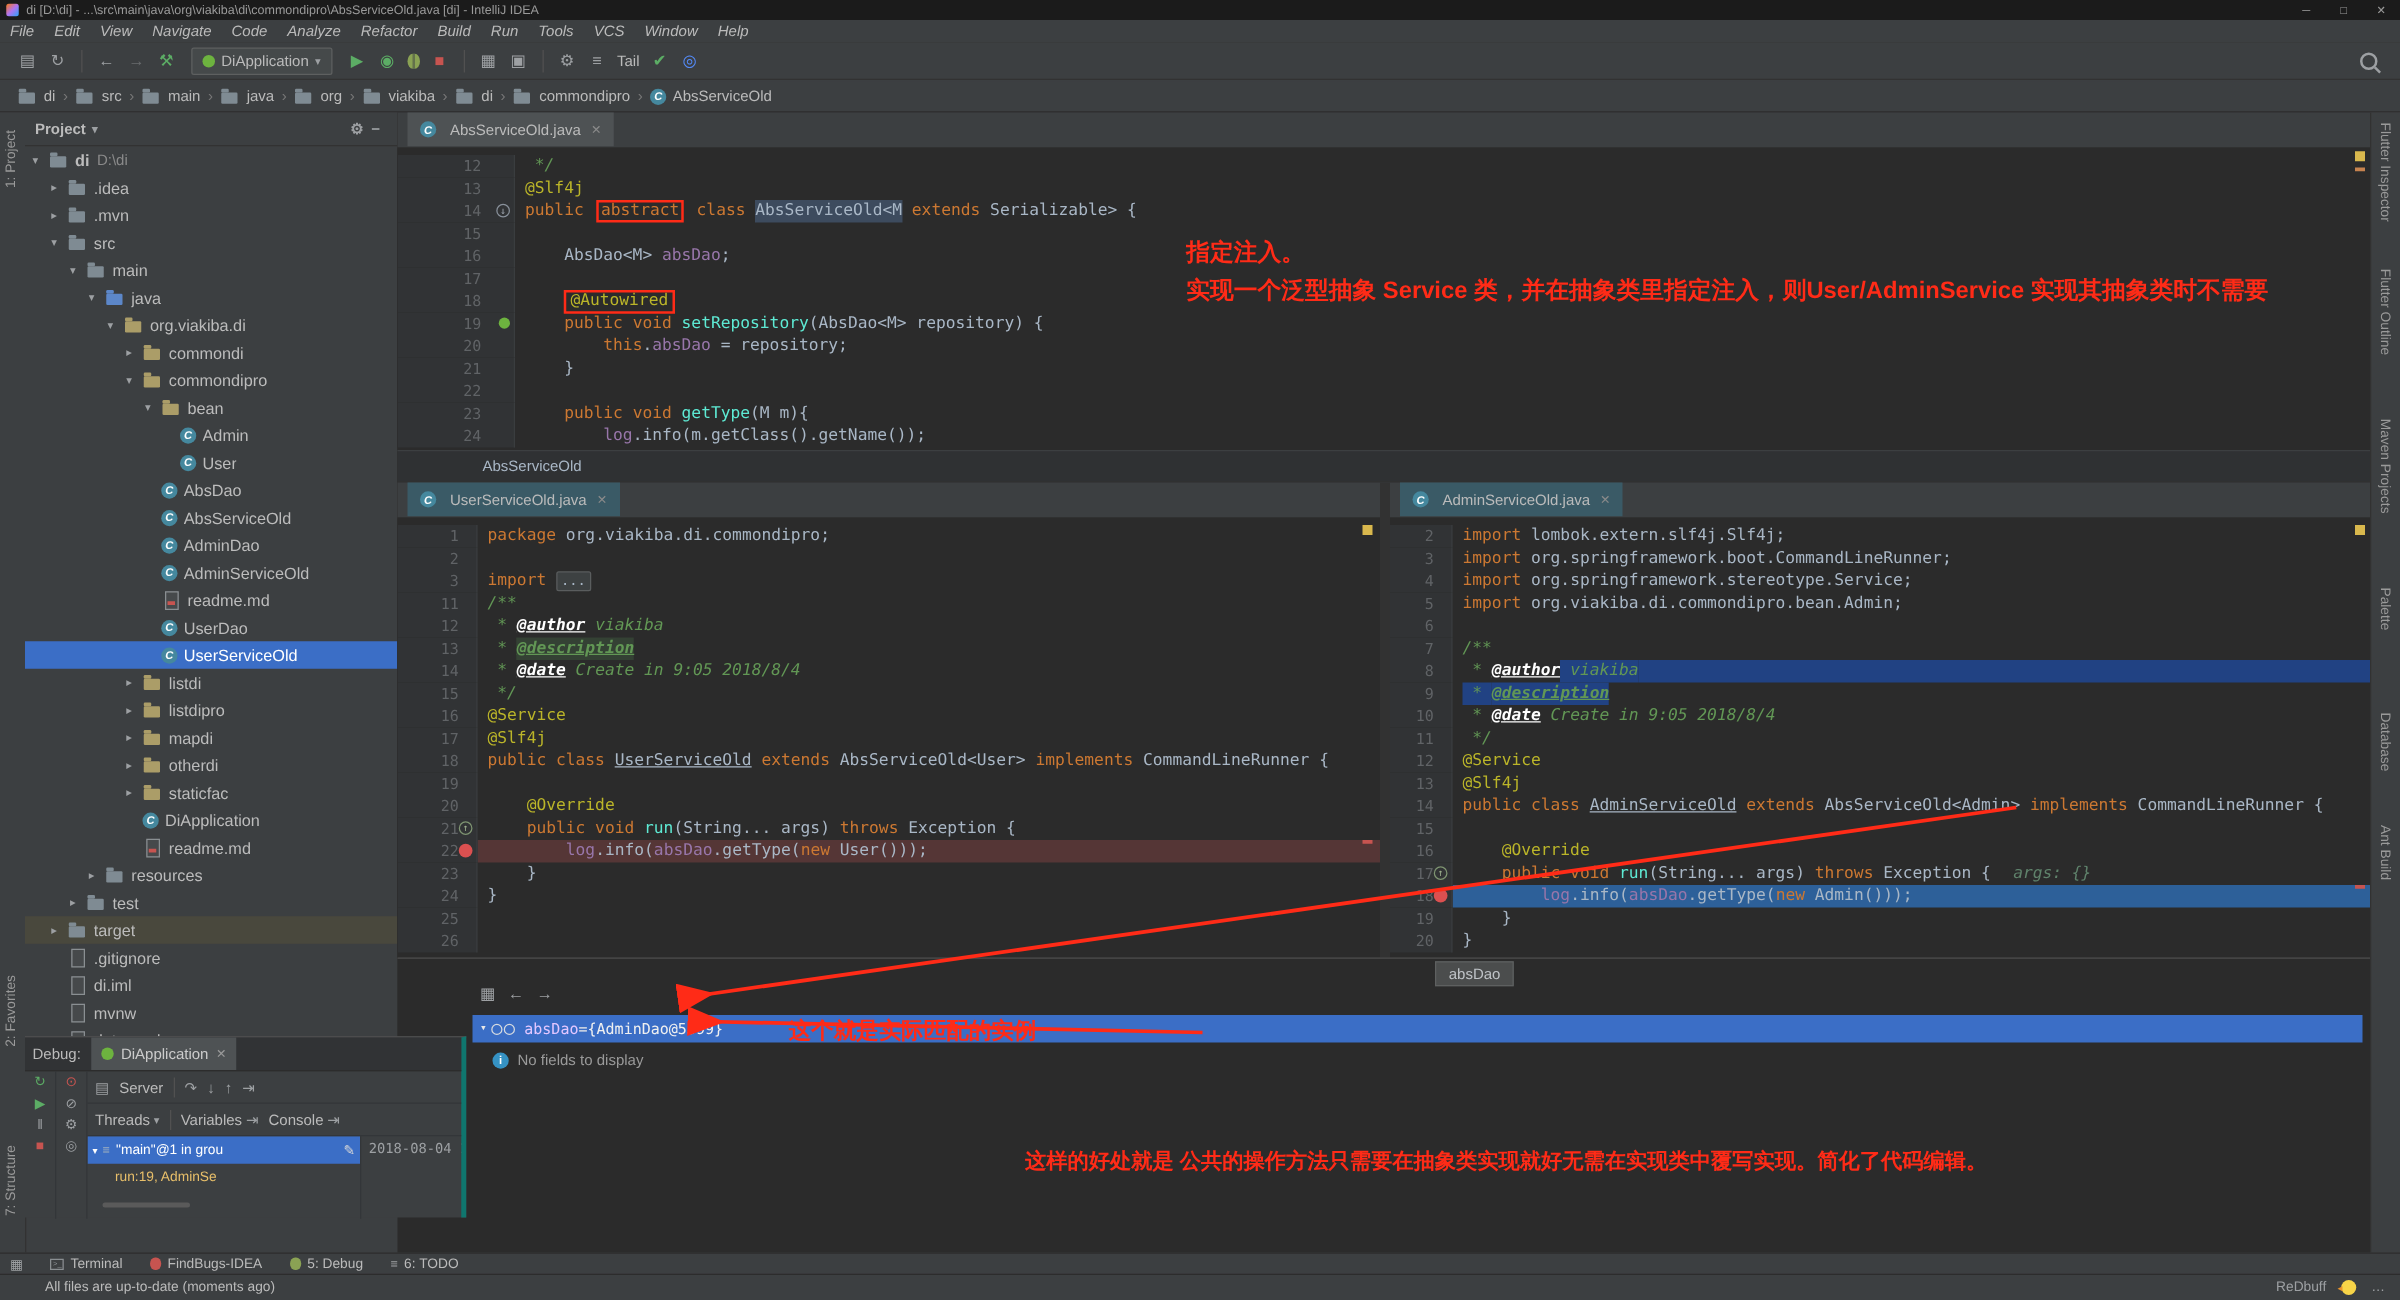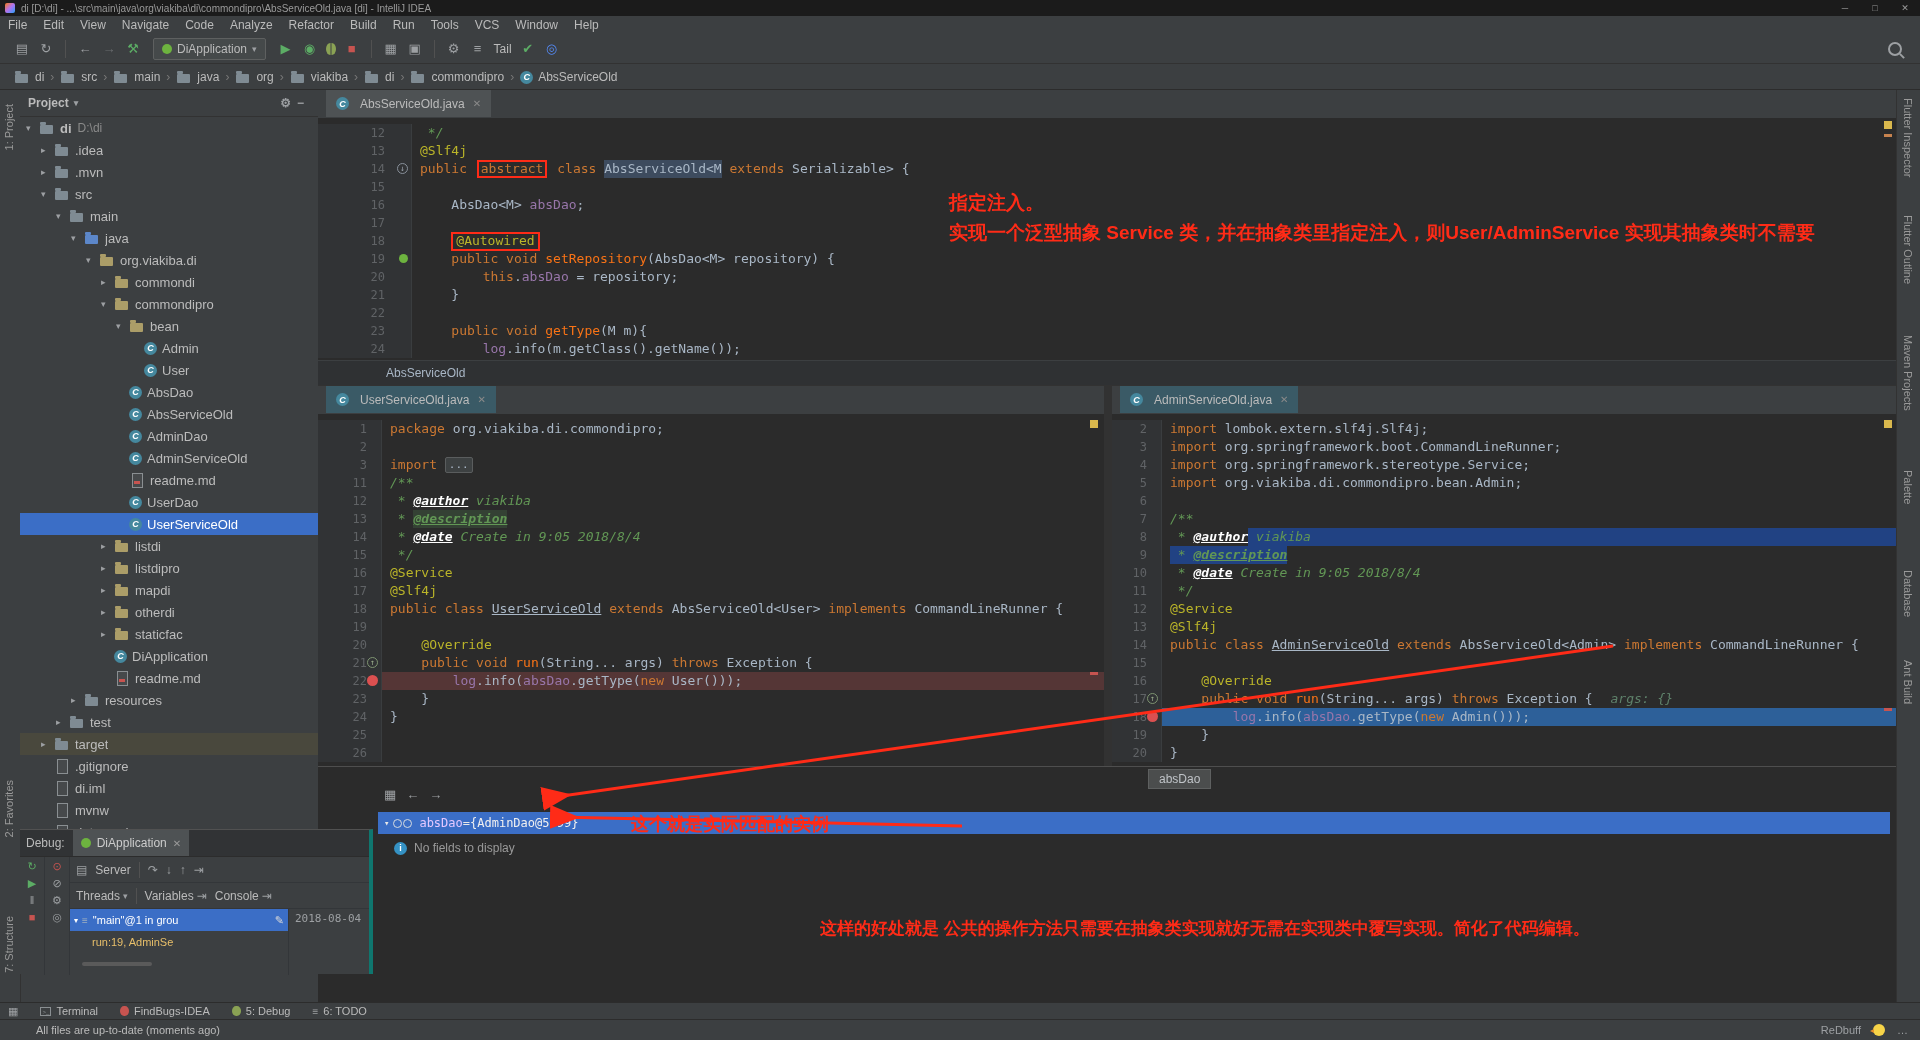--- a/index.html
+++ b/index.html
@@ -5,21 +5,21 @@
   html,body{margin:0;padding:0;background:#1e1e1e;}
   .app{position:relative;width:1920px;height:1040px;background:#3c3f41;overflow:hidden;
        font-family:"Liberation Sans",sans-serif;color:#bbbbbb;-webkit-font-smoothing:antialiased;}
   
   .titlebar{position:absolute;left:0;top:0;width:100%;height:16px;background:#1b1b1b;display:flex;align-items:center;}
   .appicon{width:10px;height:10px;margin:0 6px 0 5px;border-radius:2px;
            background:linear-gradient(135deg,#f97a12 0%,#b073f0 50%,#29a3fa 100%);}
   .title{font-size:10px;color:#9a9a9a;white-space:nowrap;}
   .winbtns{margin-left:auto;display:flex;}
   .wb{width:30px;text-align:center;font-size:9px;color:#9a9a9a;line-height:16px;}
-  .menubar{position:absolute;left:0;top:16px;width:100%;height:18px;background:#3c3f41;display:flex;align-items:center;border-bottom:1px solid #323232;}
+  .menubar{position:absolute;left:0;top:16px;width:100%;height:18px;background:#3c3f41;display:flex;align-items:center;border-bottom:1px solid #323232;font-style:italic;}
   .menu-item{padding:0 8px;font-size:12px;color:#bbbbbb;line-height:18px;}
   .toolbar{position:absolute;left:0;top:34px;width:100%;height:30px;background:#3c3f41;display:flex;align-items:center;border-bottom:1px solid #323232;padding-left:10px;box-sizing:border-box;}
   .tbi{display:inline-block;min-width:18px;text-align:center;font-size:13px;color:#9da0a3;margin:0 3px;}
   .tbi.green{color:#5cad65;} .tbi.red{color:#c75450;} .tbi.blue{color:#548af7;} .tbi.check{color:#5cad65;} .tbi.dim{opacity:.45;}
   .tsep{width:1px;height:18px;background:#515151;margin:0 7px;}
   .tspacer{flex:1;}
   .combo{display:inline-flex;align-items:center;gap:5px;height:20px;background:#45494a;border:1px solid #5e6060;border-radius:2px;padding:0 8px;margin:0 8px;font-size:12px;color:#bbbbbb;}
   .caret{font-size:9px;color:#9da0a3;}
   .ico-spring{width:10px;height:10px;border-radius:50%;background:#6db33f;display:inline-block;}
   .bugico{width:10px;height:12px;border-radius:50%/60%;background:#8aa254;display:inline-block;margin:0 4px;position:relative;}
@@ -85,21 +85,21 @@
   .gi-bp{background:#db5050;}
   .gi-ovr{border:1px solid #7e9471;color:#9fb28f;font-size:8px;line-height:9px;text-align:center;}
   .gi-ovr::after{content:'↑';}
   .gi-sub{border:1px solid #88909a;color:#a0a8b2;font-size:8px;line-height:9px;text-align:center;}
   .gi-sub::after{content:'↓';}
   .gi-leaf{background:#6db33f;width:9px;height:9px;top:4px;}
   
   .tk-t{color:#a9b7c6;} .tk-k{color:#cc7832;} .tk-an{color:#bbb529;}
   .tk-c{color:#629755;font-style:italic;}
   .tk-ct{color:#ffffff;font-style:italic;font-weight:bold;text-decoration:underline;}
-  .tk-cthl{color:#629755;font-style:italic;font-weight:bold;text-decoration:underline;background:#344134;} .tk-m{color:#f97316;} .tk-f{color:#9876aa;}
+  .tk-cthl{color:#629755;font-style:italic;font-weight:bold;text-decoration:underline;background:#344134;} .tk-m{color:#5eead4;} .tk-f{color:#9876aa;}
   .tk-fold{color:#a9b7c6;background:#3d4142;border:1px solid #5a5d5e;border-radius:2px;font-size:11px;padding:0 3px;height:14px;line-height:14px;align-self:center;}
   .tk-kbox{color:#cc7832;border:2px solid #ff2b17;padding:0 2px;margin:0 2px;height:14px;line-height:13px;align-self:center;}
   .tk-anbox{color:#bbb529;border:2px solid #ff2b17;padding:0 3px;height:15px;line-height:14px;align-self:center;}
   .tk-hlid{color:#a9b7c6;background:#3d4b5e;}
   .tk-clsu{color:#a9b7c6;text-decoration:underline;}
   .tk-selc{color:#629755;font-style:italic;background:#214283;}
   .tk-selct{color:#629755;font-style:italic;font-weight:bold;text-decoration:underline;background:#214283;}
   .tk-hint{color:#5f826b;font-style:italic;margin-left:10px;}
   .mark{position:absolute;z-index:5;}
   .mark-y{width:8px;height:8px;background:#d9b84d;}

